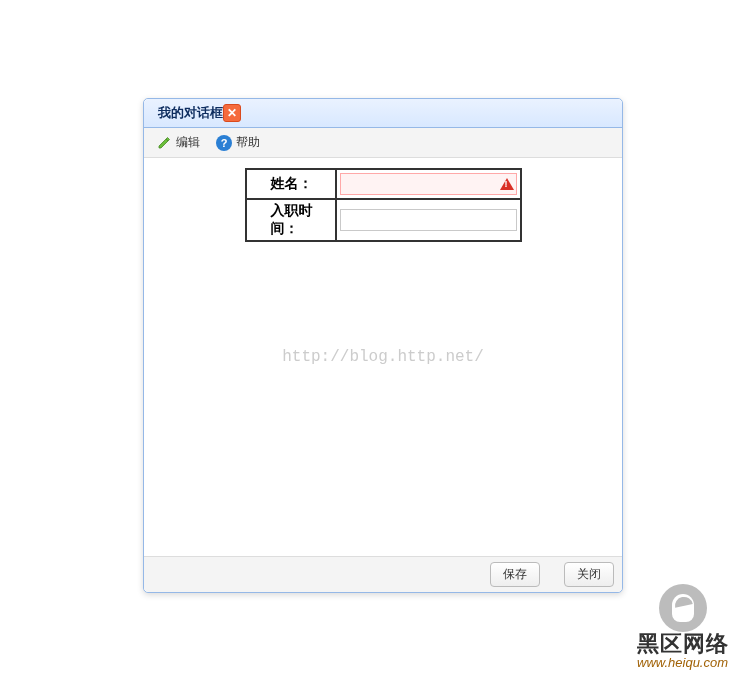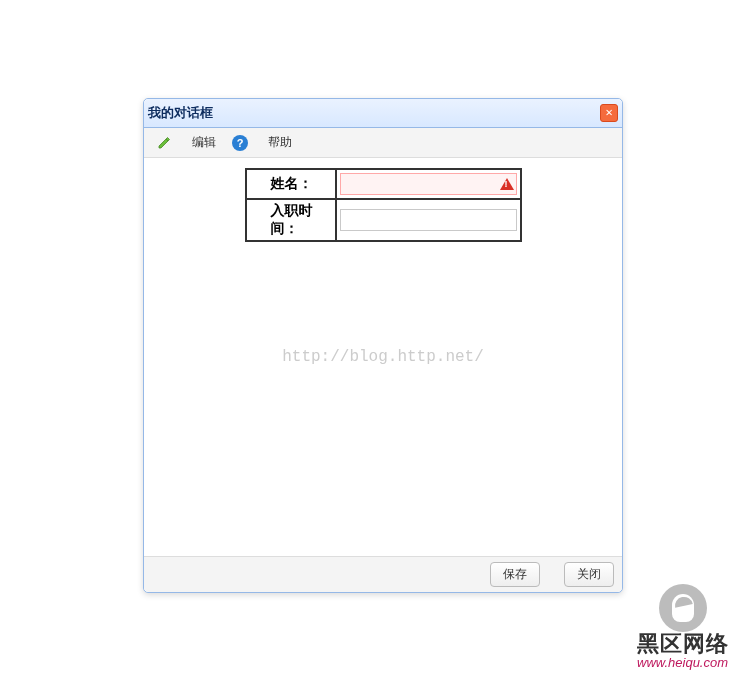--- a/index.html
+++ b/index.html
@@ -21,28 +21,26 @@
       border-radius: 5px;
       background: #fff;
       box-shadow: 0 2px 6px rgba(0,0,0,0.15);
       display: flex;
       flex-direction: column;
     }
     .dialog-header {
       background: linear-gradient(#eaf2ff, #d8e8ff);
       border-bottom: 1px solid #95b8e7;
       border-radius: 5px 5px 0 0;
-      padding: 5px 4px;
-      display: flex;
-      align-items: center;
-      justify-content: space-between;
+      padding: 5px 14px;
+      display: flex;
+      align-items: center;
       color: #0e2d5f;
       font-weight: bold;
       font-size: 13px;
-      font-family: Liberation Mono, monospace;
     }
     .close-btn {
       width: 18px;
       height: 18px;
       background: #f56b3d;
       border: 1px solid #d94a1e;
       border-radius: 3px;
       color: #fff;
       display: flex;
       align-items: center;
@@ -56,21 +54,21 @@
       background: #f4f4f4;
       border-bottom: 1px solid #ddd;
       padding: 4px 6px;
       display: flex;
       align-items: center;
       gap: 4px;
     }
     .toolbar-btn {
       display: inline-flex;
       align-items: center;
-      gap: 20px;
+      gap: 4px;
       padding: 2px 6px;
       cursor: pointer;
       color: #333;
       border-radius: 2px;
       text-align: center;
     }
     .icon-pencil {
       width: 16px; height: 16px;
       display: inline-flex; align-items: center; justify-content: center;
     }
@@ -201,21 +199,21 @@
     }
     .brand-text { display:flex; flex-direction:column; line-height:1.1; }
     .brand-title {
       font-size: 22px;
       font-weight: bold;
       color: #333;
       letter-spacing: 1px;
     }
     .brand-url {
       font-size: 13px;
-      color: #be185d;
+      color: #a16207;
       font-style: italic;
     }
   </style>
 </head>
 <body>
 
 <div class="dialog">
   <div class="dialog-header">
     <span>我的对话框</span>
     <div class="close-btn">✕</div>

